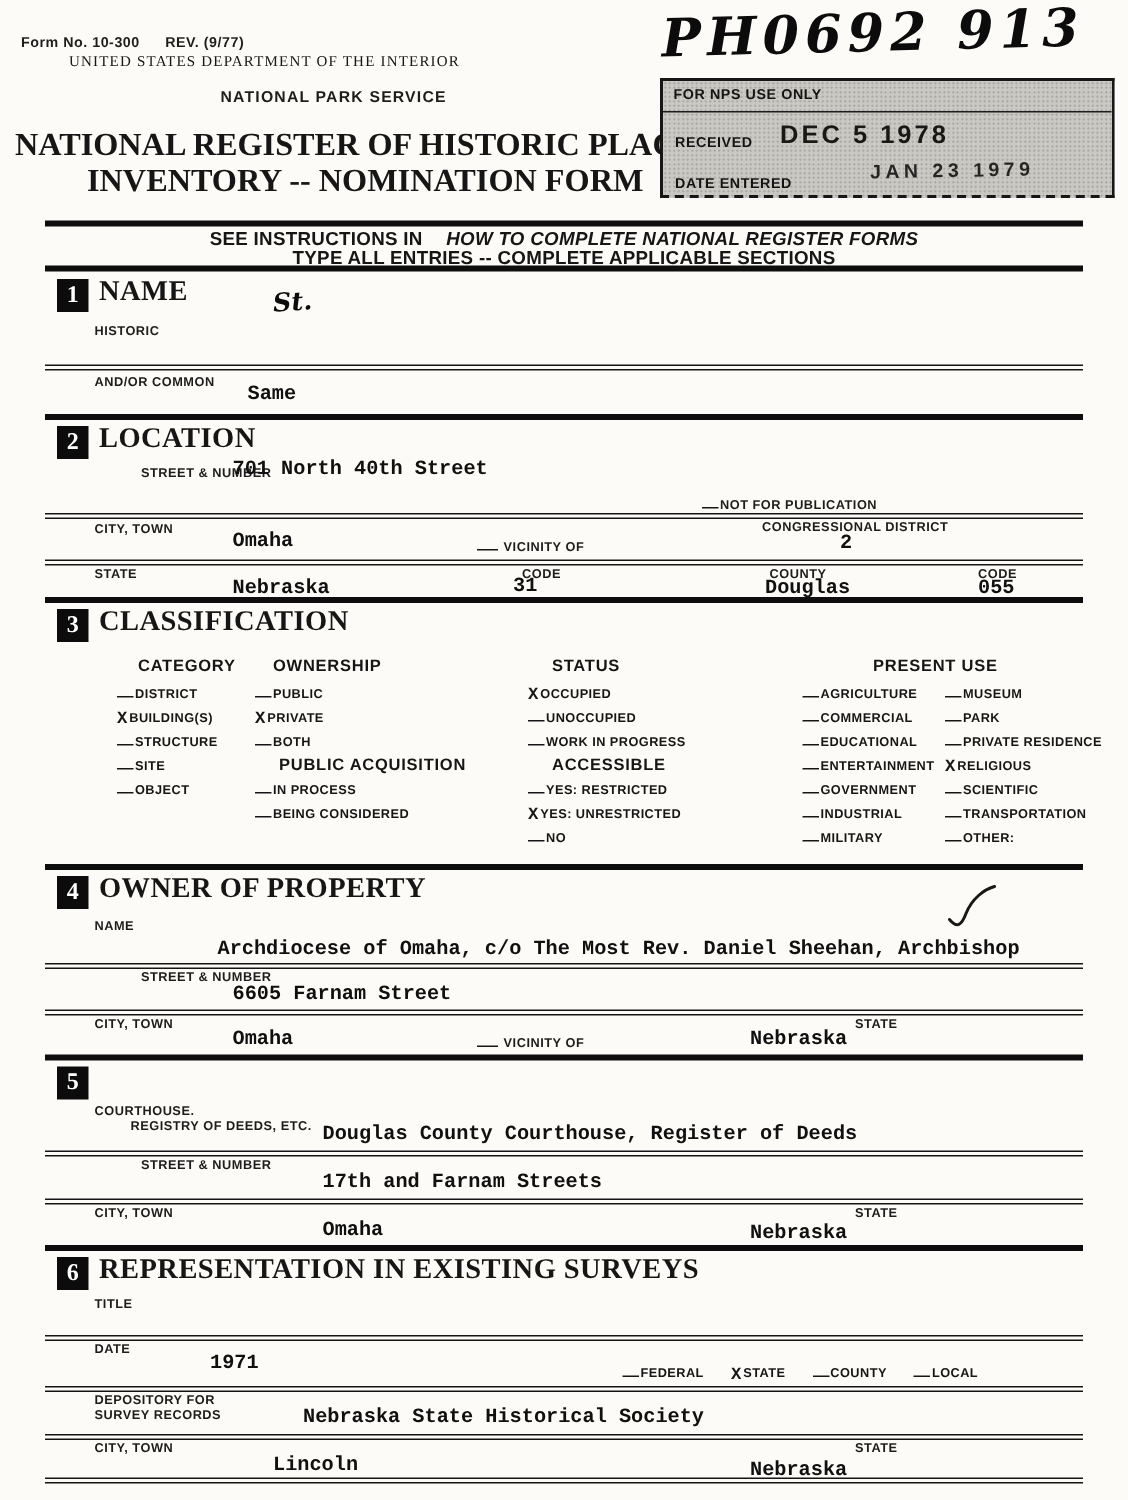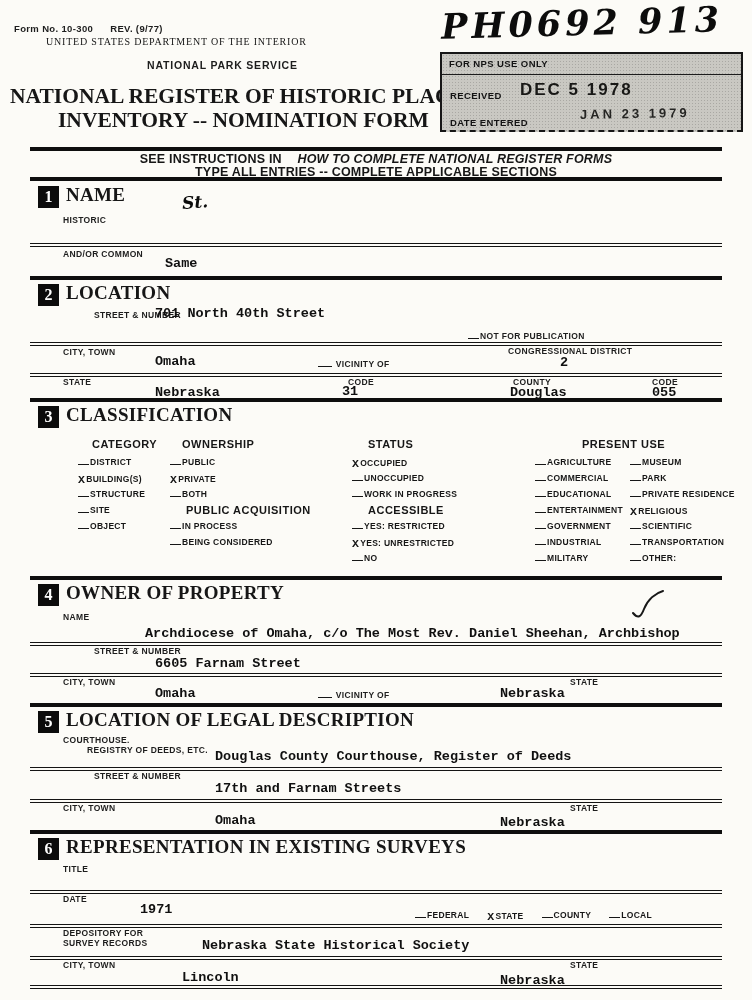--- a/index.html
+++ b/index.html
@@ -186,21 +186,20 @@
     <div class="lbl" style="left:288px;top:113px;">
       <span class="inline-blank" style="width:14px;"></span> <span>VICINITY OF</span>
     </div>
     <div class="lbl" style="left:540px;top:101px;">STATE</div>
     <div class="typed" style="left:470px;top:110px;">Nebraska</div>
   </div>
 
   <div class="section" style="top:703px;height:127px;">
     <div class="bar" style="top:0;"></div>
     <div class="num" style="left:8px;top:8px;">5</div>
-    <div class="ttl" style="left:36px;top:6px;">LOCATION OF LEGAL DESCRIPTION</div>
     <div class="lbl" style="left:33px;top:32px;">COURTHOUSE.</div>
     <div class="lbl" style="left:33px;top:42px;padding-left:24px;">REGISTRY OF DEEDS, ETC.</div>
     <div class="typed" style="left:185px;top:46px;">Douglas County Courthouse, Register of Deeds</div>
     <div class="rule" style="top:64px;"></div>
     <div class="lbl" style="left:64px;top:68px;">STREET &amp; NUMBER</div>
     <div class="typed" style="left:185px;top:78px;">17th and Farnam Streets</div>
     <div class="rule" style="top:96px;"></div>
     <div class="lbl" style="left:33px;top:100px;">CITY, TOWN</div>
     <div class="typed" style="left:185px;top:110px;">Omaha</div>
     <div class="lbl" style="left:540px;top:100px;">STATE</div>

